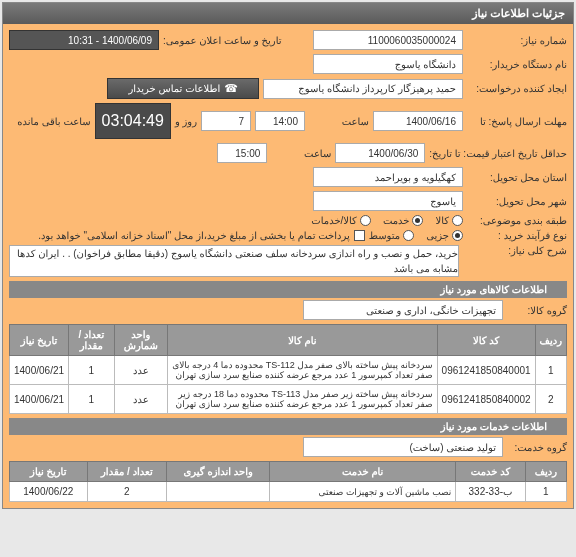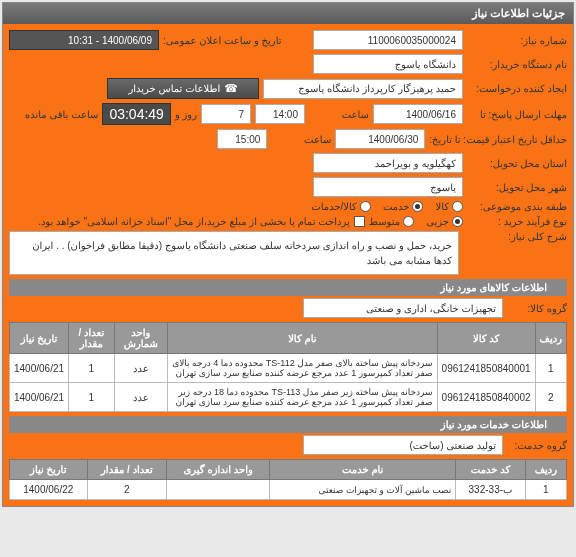--- a/index.html
+++ b/index.html
@@ -7,21 +7,21 @@
   font-family: Tahoma, Arial, sans-serif;
   font-size: 11px;
   background: #e8e8e8;
   direction: rtl;
   width: 576px;
   color: #333;
 }
 .panel {
   border: 1px solid #888;
   margin: 2px;
-  background: #f97316;
+  background: #fdba74;
 }
 .panel-header {
   background: linear-gradient(#7a7a7a, #5a5a5a);
   color: #fff;
   padding: 4px 8px;
   font-size: 11px;
   font-weight: bold;
 }
 .panel-body {
   padding: 6px;
@@ -54,22 +54,22 @@
   background: #555;
   color: #fff;
   border: 1px solid #333;
 }
 .field-sm { min-width: 50px; }
 .field-md { min-width: 90px; }
 .field-lg { min-width: 150px; }
 .timer {
   background: #4a4a4a;
   color: #fff;
-  padding: 2px 6px;
-  font-size: 14px;
+  padding: 8px 6px;
+  font-size: 16px;
   border: 1px solid #333;
 }
 .info-btn {
   background: linear-gradient(#6a6a6a, #4a4a4a);
   color: #fff;
   border: 1px solid #333;
   padding: 3px 20px;
   font-size: 10px;
   cursor: pointer;
   display: inline-flex;
@@ -113,21 +113,21 @@
 .checkbox {
   width: 11px;
   height: 11px;
   border: 1px solid #555;
   display: inline-block;
   background: #fff;
 }
 .desc-box {
   background: #fff;
   border: 1px solid #aaa;
-  padding: 6px;
+  padding: 0;
   font-size: 10px;
   line-height: 1.5;
   margin-right: 4px;
   flex: 1;
 }
 .sub-header {
   background: #888;
   color: #fff;
   padding: 3px 20px;
   font-size: 10px;

